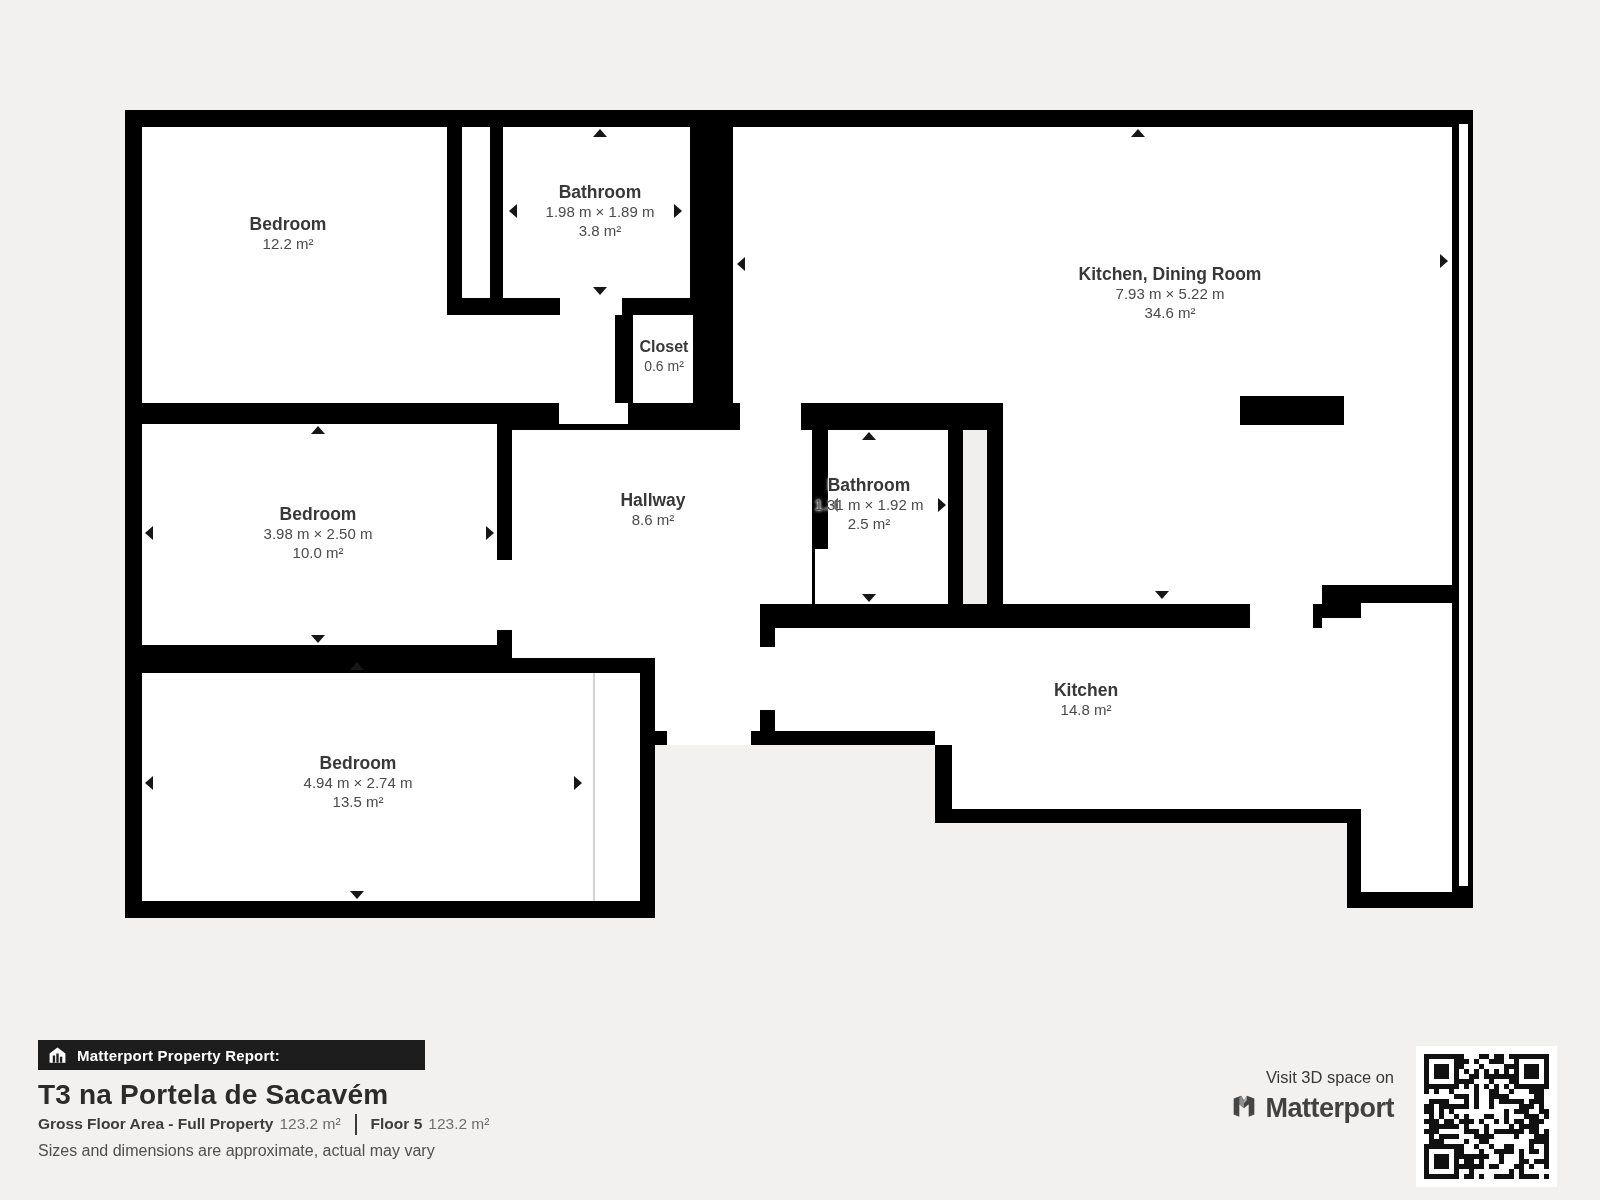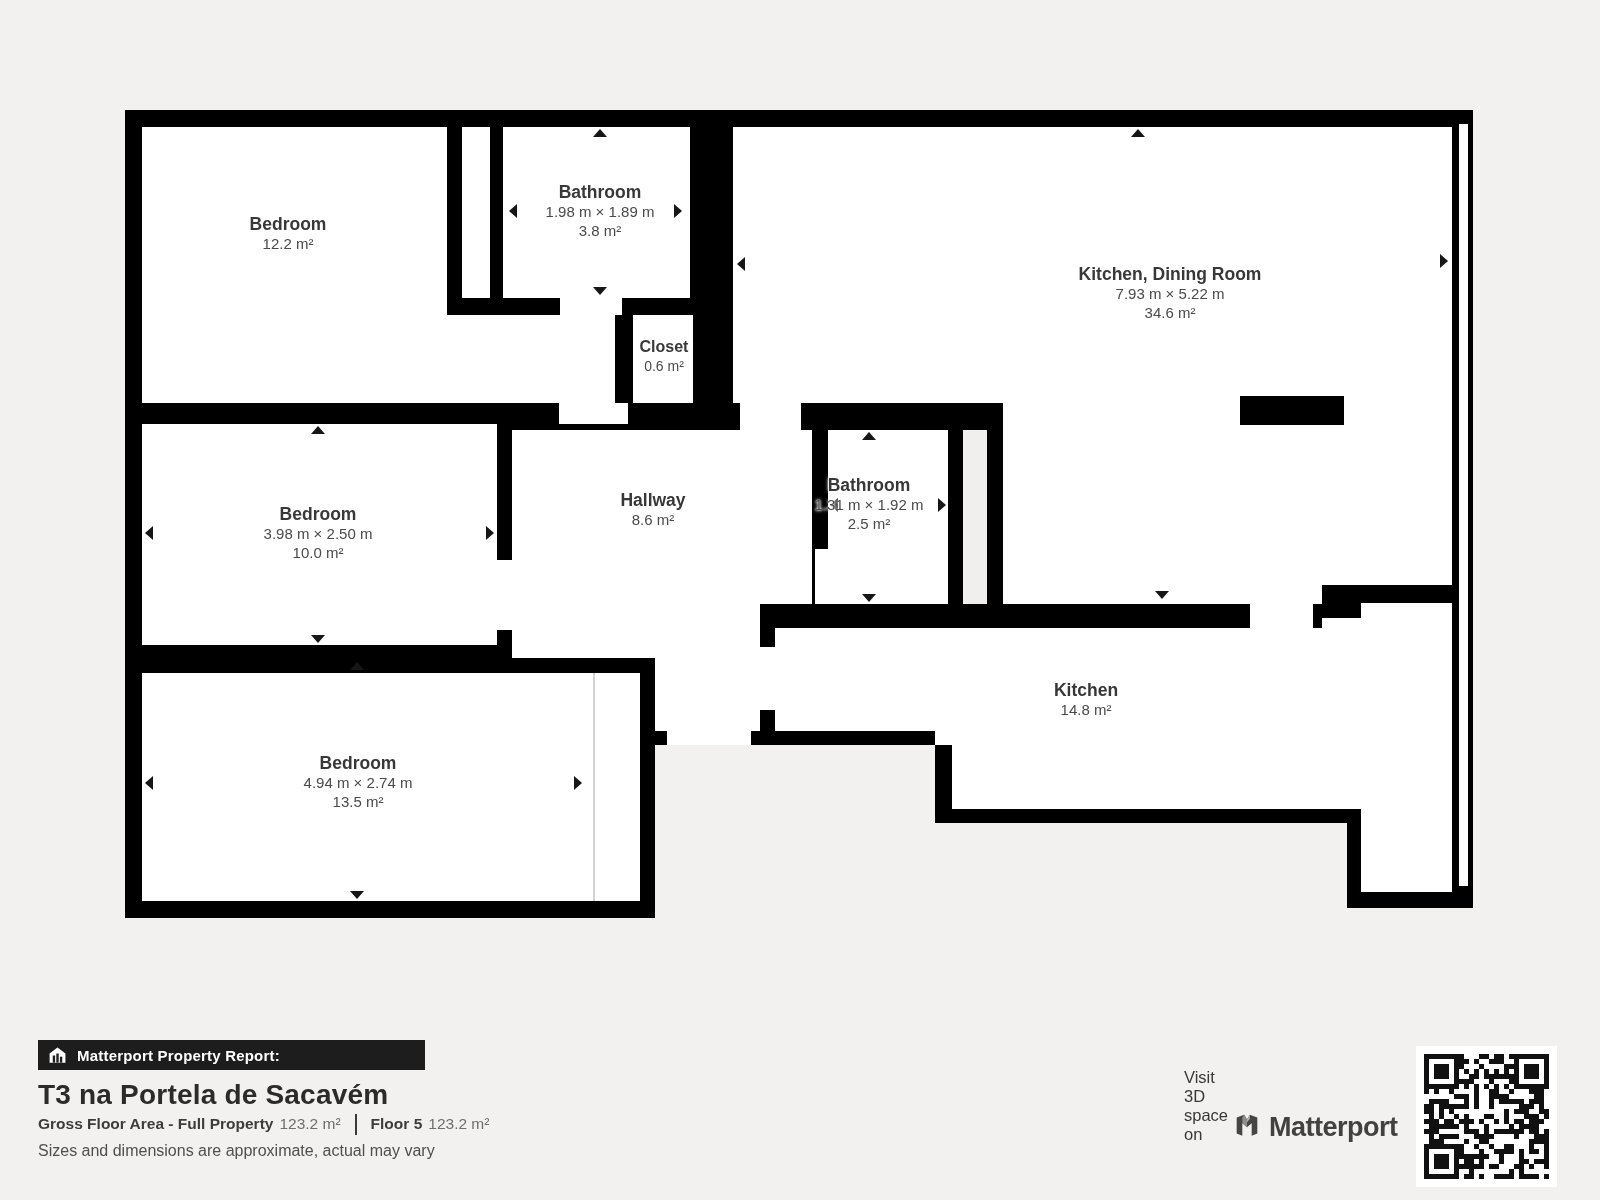--- a/index.html
+++ b/index.html
@@ -38,21 +38,21 @@
   .report-stats .stat-label{font-weight:bold;color:#3c3c3c;margin-right:6px;}
   .report-stats .stat-value{color:#6e6e6e;}
   .report-stats .stat-divider{
     display:inline-block;width:2px;height:21px;background:#3a3a3a;margin:0 14px;
   }
   .fineprint{
     position:absolute;left:38px;top:1142px;font-size:16px;color:#4f4f4f;
   }
   .promo{
     position:absolute;left:1184px;top:1068px;width:210px;
-    display:flex;flex-direction:row;align-items:flex-end;gap:4px;
+    display:flex;flex-direction:column;align-items:flex-end;gap:4px;
   }
   .promo .visit-text{font-size:16.5px;color:#383838;}
   .promo .brand-row{display:flex;align-items:center;gap:7px;}
   .promo .brand-word{font-size:27px;font-weight:bold;color:#414141;letter-spacing:-0.5px;}
   .qr-box{position:absolute;left:1416px;top:1046px;width:141px;height:141px;background:#ffffff;}
 </style>
 </head>
 <body>
 
 <div class="page">

